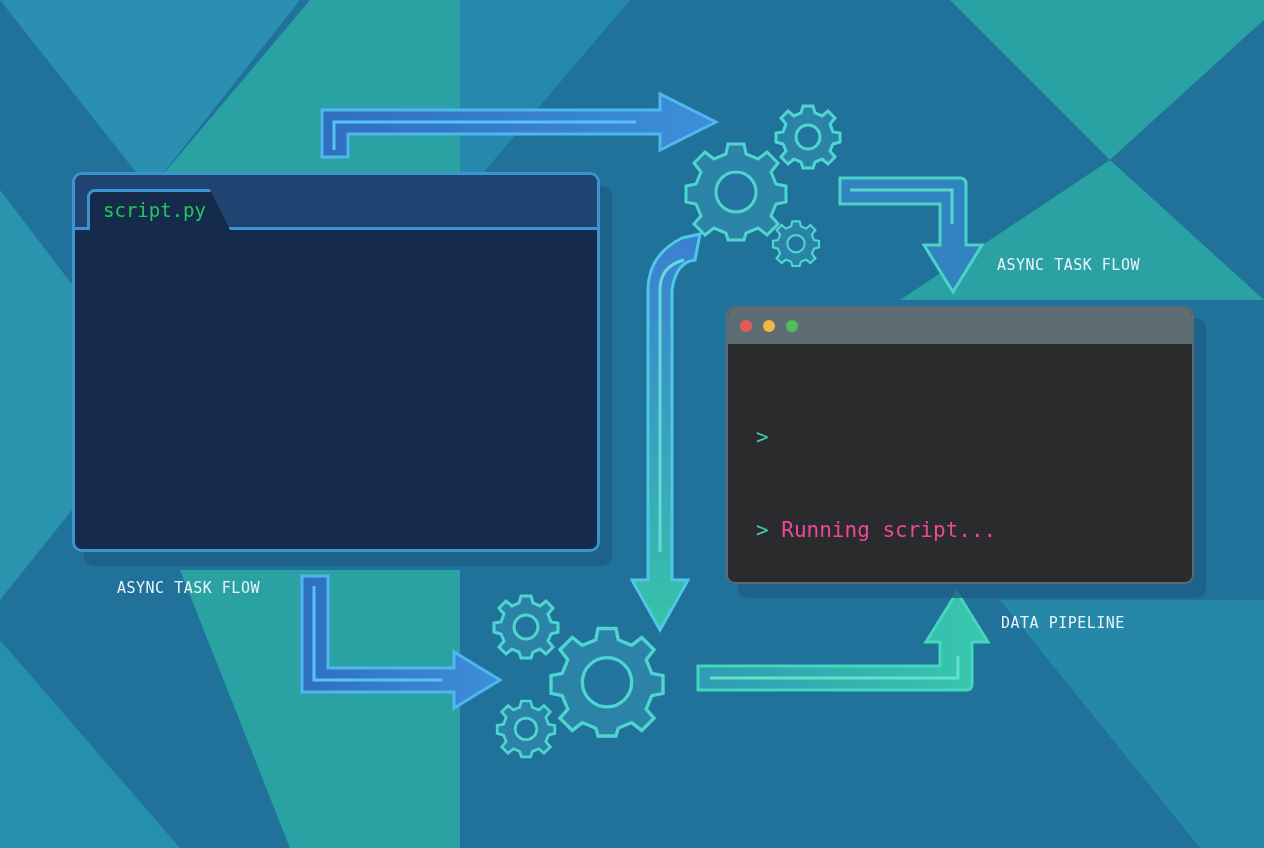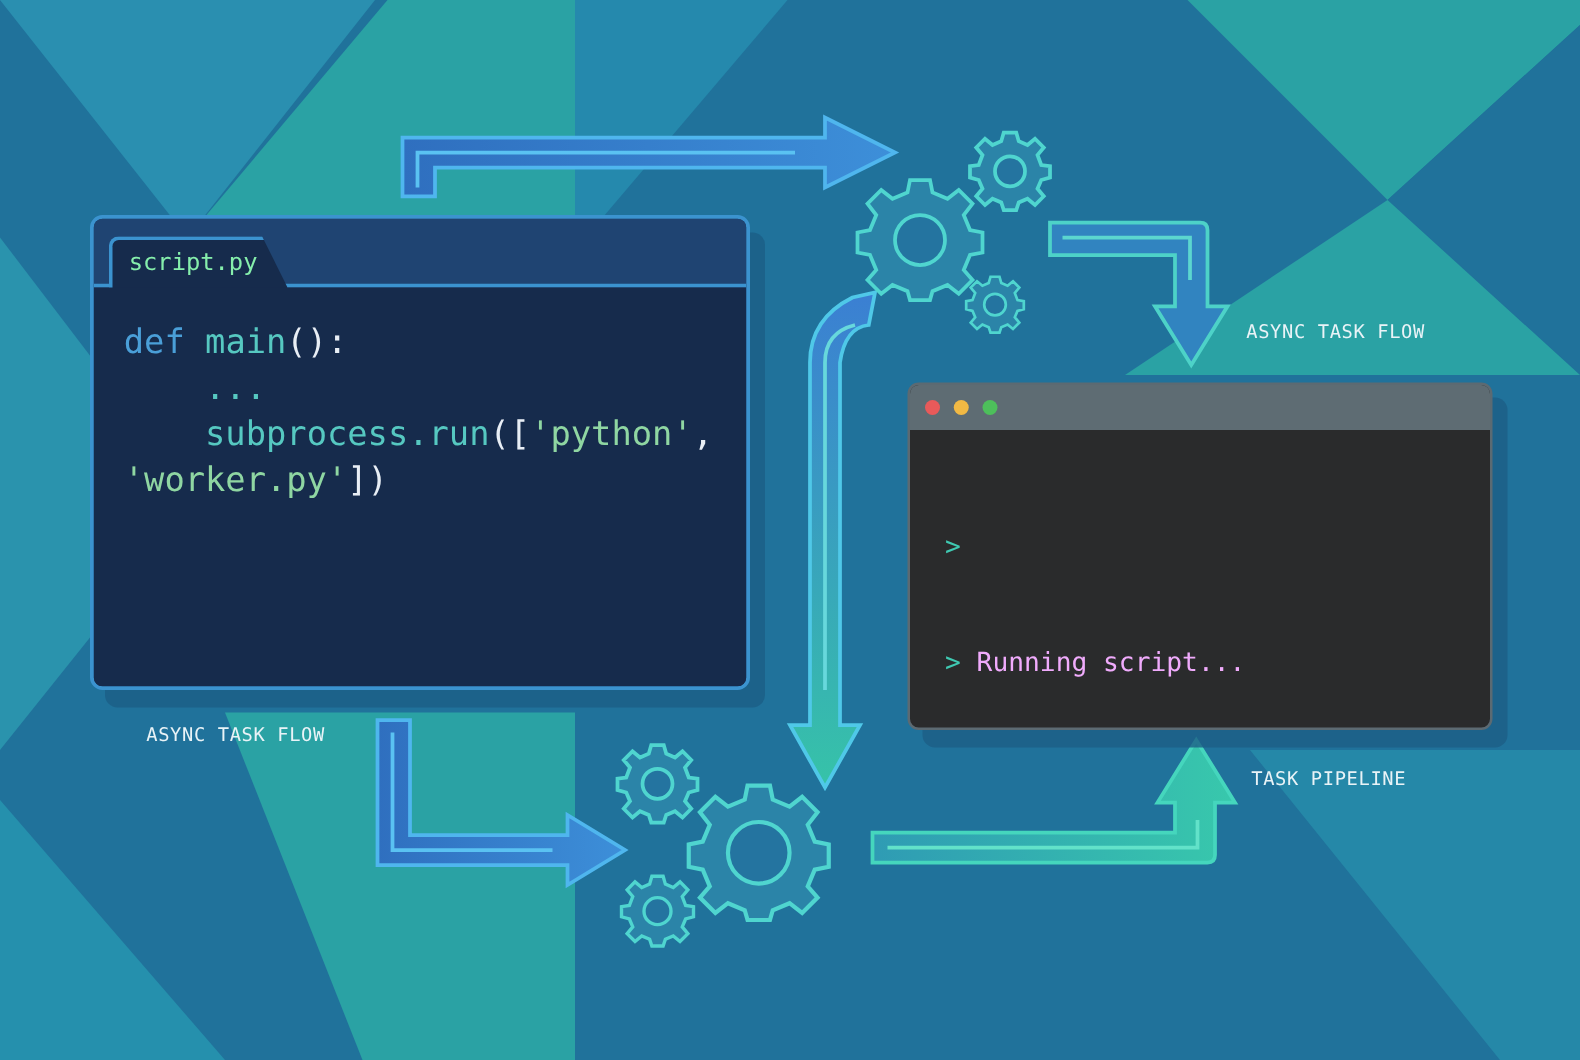--- a/index.html
+++ b/index.html
@@ -3,31 +3,31 @@
 <meta charset="utf-8">
 <style>
   html, body { margin:0; padding:0; }
   body { width:1264px; height:848px; overflow:hidden; position:relative; background:#20729b; font-family:"DejaVu Sans Mono", monospace; }
   #bg { position:absolute; left:0; top:0; width:1264px; height:848px; }
   .editor { position:absolute; left:72px; top:172px; width:526px; height:378px; }
   .editor-shadow { position:absolute; left:84px; top:186px; width:528px; height:380px; background:#1b5e86; border-radius:10px; opacity:.8; }
   .editor-frame { position:absolute; left:0; top:0; width:522px; height:374px; border:3px solid #3b93cf; border-radius:10px; background:#1e3c66; overflow:hidden; }
   .editor-tabbar { position:absolute; left:0; right:0; top:0; height:52px; background:#1f4472; border-bottom:3px solid #3b93cf; }
   .tab { position:absolute; left:12px; top:14px; width:140px; height:44px; background:#162b4c; border:3px solid #3b93cf; border-bottom:none; border-radius:8px 8px 0 0; clip-path: polygon(0 0, 84% 0, 100% 100%, 0 100%); }
-  .tab-label { position:absolute; left:28px; top:24px; color:#86efac; font-size:19px; }
+  .tab-label { position:absolute; left:28px; top:24px; color:#22c55e; font-size:19px; }
   .editor-body { position:absolute; left:0; right:0; top:55px; bottom:0; background:#162b4c; }
   .code { position:absolute; left:24px; top:80px; font-size:27px; line-height:37px; color:#e6eef7; white-space:pre; }
   .kw { color:#4a9fd8; } .fn { color:#56c8c1; } .str { color:#8fd6a2; } .pn { color:#e8eef5; } .dots { color:#56c8c1; }
   .term { position:absolute; left:726px; top:306px; width:468px; height:278px; }
   .term-shadow { position:absolute; left:12px; top:12px; width:468px; height:280px; background:#1d5e86; border-radius:10px; opacity:.8; }
   .term-frame { position:absolute; left:0; top:0; width:464px; height:274px; border:2px solid #5c6a72; border-radius:9px; background:#2a2b2c; overflow:hidden; }
   .term-bar { position:absolute; left:0; right:0; top:0; height:36px; background:#5e6c73; }
   .dot { position:absolute; top:12px; width:12px; height:12px; border-radius:50%; }
   .term-lines { position:absolute; left:28px; top:52px; font-size:21px; line-height:31px; white-space:pre; }
-  .prompt { color:#3fc9b2; } .run { color:#f0abfc; }
+  .prompt { color:#3fc9b2; } .run { color:#ec4899; }
   .label { position:absolute; color:#e9f3f7; font-size:15px; letter-spacing:0.5px; }
   svg.overlay { position:absolute; left:0; top:0; }
 </style>
 </head>
 <body>
 
 <svg id="bg" width="1264" height="848">
   <rect x="0" y="0" width="1264" height="848" fill="#20729b"></rect>
   <polygon points="0,0 300,0 150,190 0,0" fill="#2a8fb0"></polygon>
   <polygon points="150,190 310,0 460,0 460,400" fill="#2aa2a4"></polygon>
@@ -113,24 +113,20 @@
   </g>
 </svg>
 
 <div class="editor">
   <div class="editor-shadow" style="left:12px;top:14px;"></div>
   <div class="editor-frame">
     <div class="editor-tabbar"></div>
     <div class="tab"></div>
     <span class="tab-label">script.py</span>
     <div class="editor-body"></div>
-    <div class="code"><span class="kw">def</span> <span class="fn">main</span><span class="pn">():</span>
-    <span class="dots">...</span>
-    <span class="fn">subprocess.run</span><span class="pn">([</span><span class="str">'python'</span><span class="pn">,</span>
-<span class="str">'worker.py'</span><span class="pn">])</span></div>
   </div>
 </div>
 
 <div class="term">
   <div class="term-shadow"></div>
   <div class="term-frame">
     <div class="term-bar">
       <span class="dot" style="left:12px;background:#e85a5a;"></span>
       <span class="dot" style="left:35px;background:#f1b944;"></span>
       <span class="dot" style="left:58px;background:#4dbf5b;"></span>
@@ -140,13 +136,13 @@
       <div><span class="prompt">&gt;</span><span class="run"> Running script...</span></div>
       
       
       
     </div>
   </div>
 </div>
 
 <span class="label" style="left:997px;top:256px;">ASYNC TASK FLOW</span>
 <span class="label" style="left:117px;top:579px;">ASYNC TASK FLOW</span>
-<span class="label" style="left:1001px;top:614px;">TASK PIPELINE</span>
+<span class="label" style="left:1001px;top:614px;">DATA PIPELINE</span>
 
 </body></html>

